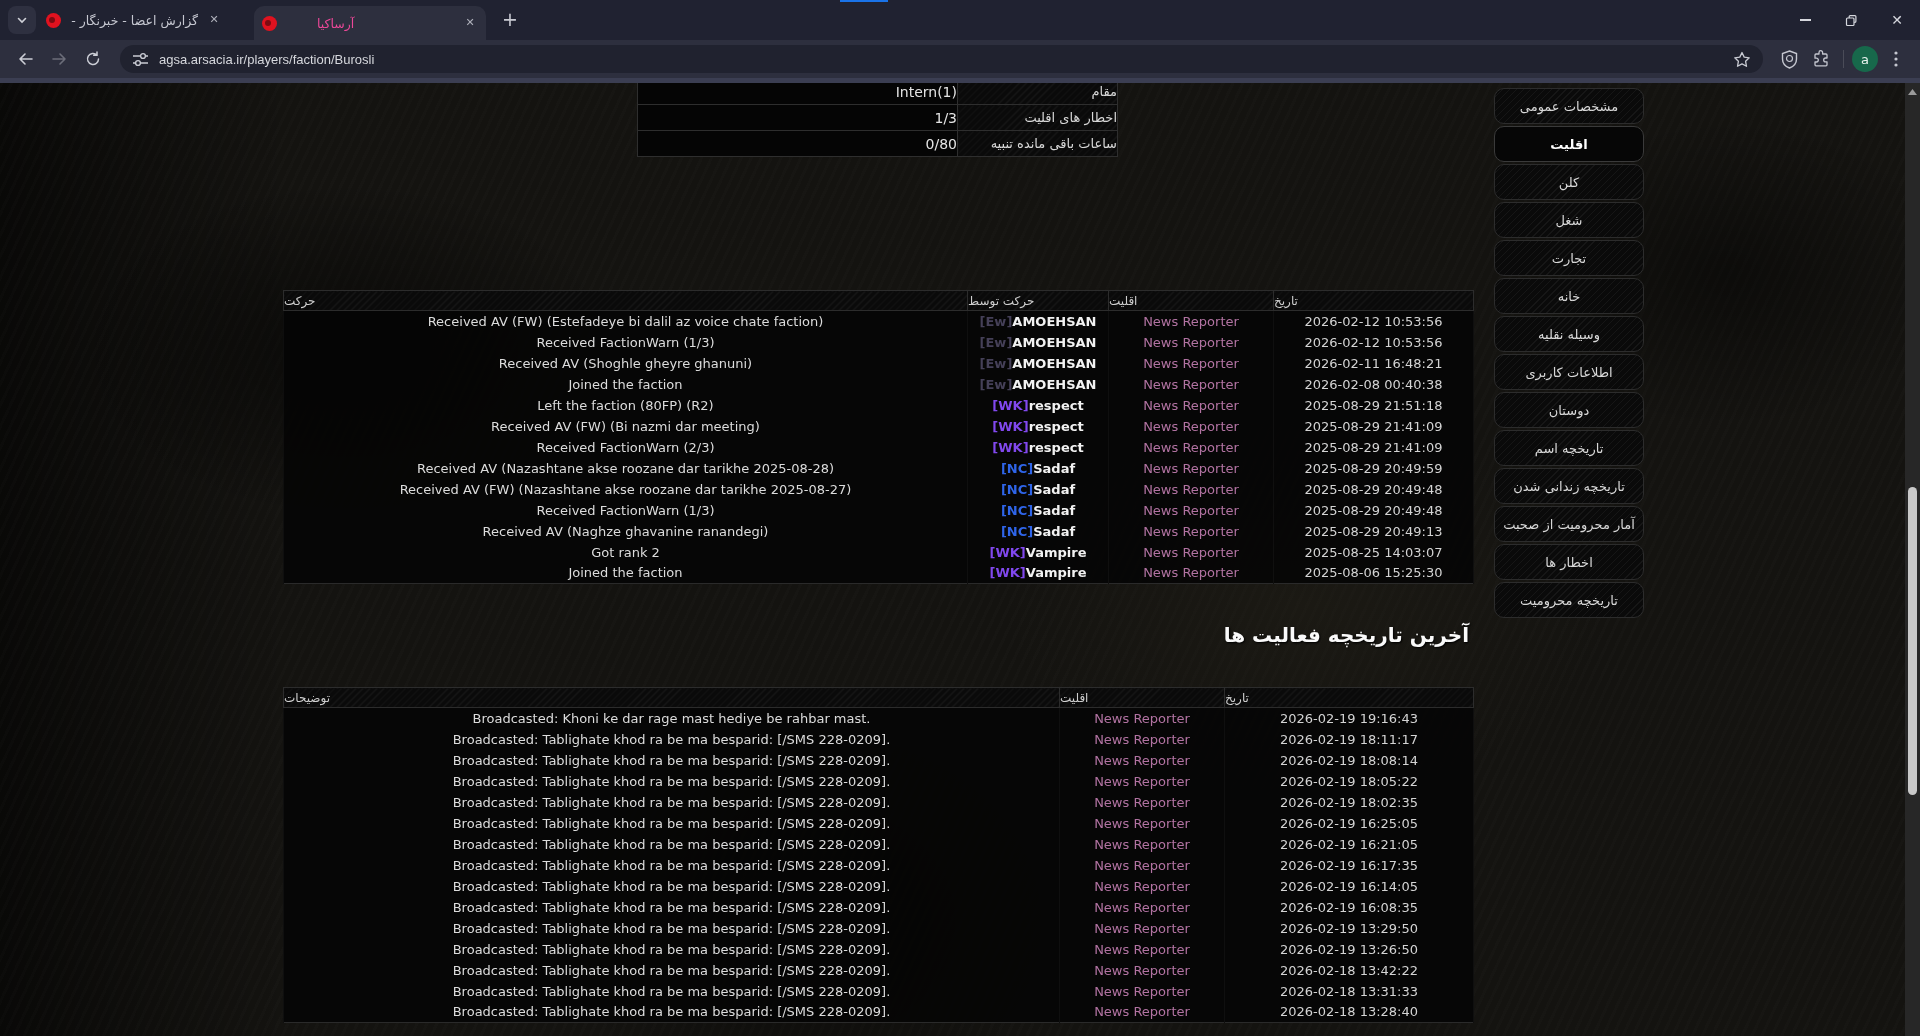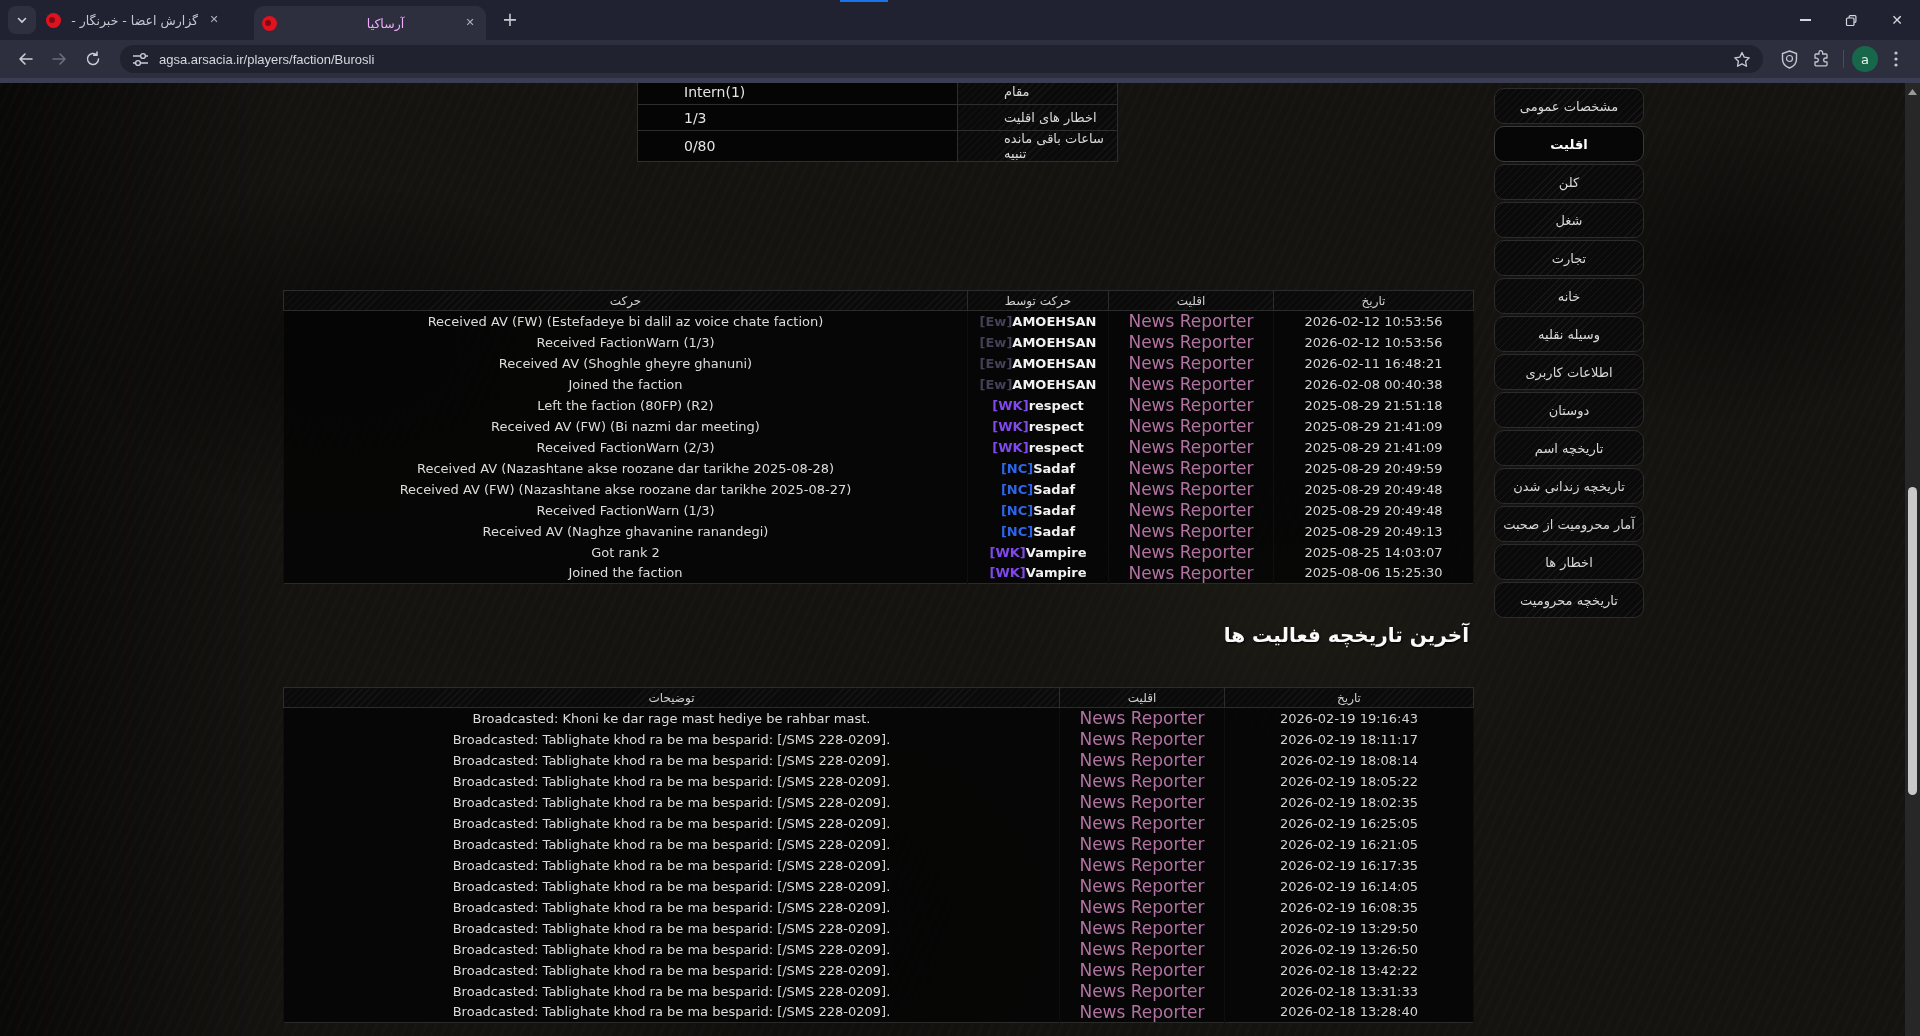--- a/index.html
+++ b/index.html
@@ -10,21 +10,21 @@
   
   .tabstrip { position:relative; height:40px; background:#202231; display:flex; align-items:center; flex:0 0 auto; }
   .accent-line { position:absolute; top:0; left:840px; width:48px; height:2px; background:#1a73e8; }
   .tab-search { width:28px; height:28px; margin-left:8px; border-radius:8px; background:#2e3040;
                 display:flex; align-items:center; justify-content:center; cursor:pointer; }
   .tab { display:flex; align-items:center; height:40px; padding:0 8px; gap:8px; }
   .tab.inactive { width:192px; margin-left:2px; }
   .tab.active-tab { width:232px; height:34px; align-self:flex-end; margin-left:24px; background:#2d2f3e;
                     border-radius:10px 10px 0 0; }
   .tab-title { flex:1; font-size:12.5px; color:#c6c8d1; white-space:nowrap; overflow:hidden; direction:rtl; }
-  .tab.active-tab .tab-title { text-align:center; color:#f0abfc;margin-left:32px; } 
+  .tab.active-tab .tab-title { text-align:left; color:#ec4899;margin-left:32px; } 
   .tab-close { width:16px; height:16px; border-radius:8px; color:#aeb0ba; font-size:11px; line-height:16px;
                text-align:center; cursor:pointer; flex:0 0 auto; }
   .favicon { width:15px; height:15px; border-radius:50%; background:#e0121f; position:relative; flex:0 0 auto; }
   .favicon:after { content:""; position:absolute; left:3px; top:4px; width:6px; height:6px;
                    border-radius:50%; background:#7c0b12; }
   .newtab-btn { width:28px; height:28px; margin-left:10px; border-radius:50%; color:#c8cad2; font-size:19px;
                 line-height:26px; text-align:center; cursor:pointer; }
   .win-controls { margin-left:auto; display:flex; height:40px; }
   .win-btn { width:46px; height:40px; display:flex; align-items:center; justify-content:center;
              color:#d6d8de; cursor:pointer; }
@@ -53,38 +53,38 @@
       radial-gradient(ellipse 380px 260px at 90% 20%, rgba(0,0,0,.4), transparent 60%),
       repeating-linear-gradient(115deg, rgba(255,255,255,.012) 0 3px, transparent 3px 9px),
       linear-gradient(90deg, rgba(0,0,0,.55) 0, rgba(0,0,0,0) 290px); }
 
   .striped { background-color:#0a0a0a;
     background-image:repeating-linear-gradient(135deg, rgba(255,255,255,.05) 0 1px, transparent 1px 5px); }
 
   
   .stats-table { position:absolute; left:637px; top:-5px; width:481px; border-collapse:collapse; direction:rtl;
                  table-layout:fixed; }
-  .stats-table td { border:1px solid #2e2e2e; height:26px; text-align:left; vertical-align:middle;padding-left:46px; }
+  .stats-table td { border:1px solid #2e2e2e; height:26px; text-align:right; vertical-align:middle; }
   .stats-table .cell-label { width:160px; color:#d8d8d8; font-size:13px; }
   .stats-table .cell-value { background:rgba(4,4,4,.93); color:#e4e4e4; font-size:14px; }
 
   .section-title { position:absolute; left:283px; width:1190px; direction:rtl; text-align:right;
                    padding-left:6px; padding-right:4px; font-size:20px; font-weight:bold; color:#fafafa;
                    text-shadow:1px 1px 2px #000; }
 
   .data-table { position:absolute; left:283px; width:1190px; border-collapse:collapse; direction:rtl;
                 table-layout:fixed; background:rgba(5,5,5,.88); border:1px solid #2a2a2a; }
-  .data-table th { height:20px; font-size:12px; font-weight:normal; color:#cfcfcf; text-align:center;
+  .data-table th { height:20px; font-size:12px; font-weight:normal; color:#cfcfcf; text-align:left;
                    vertical-align:middle; border:1px solid #2c2c2c; }
   .data-table td { height:21px; font-size:13px; text-align:center; vertical-align:middle;
                    border-left:1px solid rgba(255,255,255,.04); border-right:1px solid rgba(255,255,255,.04);
                    white-space:nowrap; overflow:hidden; }
   .cell-text { color:#dcdcdc; direction:ltr; }
   .cell-date { color:#d4d4d4; direction:ltr;margin-left:9px; }
-  .cell-link a { color:#b273a2; text-decoration:none; font-size:17px; cursor:pointer; }
+  .cell-link a { color:#b273a2; text-decoration:none; font-size:13px; cursor:pointer; }
   .by-cell { direction:ltr; color:#f2f2f2; font-weight:bold; font-size:12.5px; }
 
   
   .sidebar { position:absolute; left:1494px; top:5px; width:150px; direction:rtl; }
   .side-item { height:36px; margin-bottom:2px; border:1px solid #2c2c2c; border-radius:10px;
                display:flex; align-items:center; justify-content:center; color:#d9d9d9; font-size:13px;
                cursor:pointer; background-color:#0a0a0a;
                background-image:repeating-linear-gradient(135deg, rgba(255,255,255,.05) 0 1px, transparent 1px 5px); }
   .side-item.active { background-image:none; background-color:#060606; color:#ffffff; font-weight:bold;
                       border-color:#3a3a3a; }

